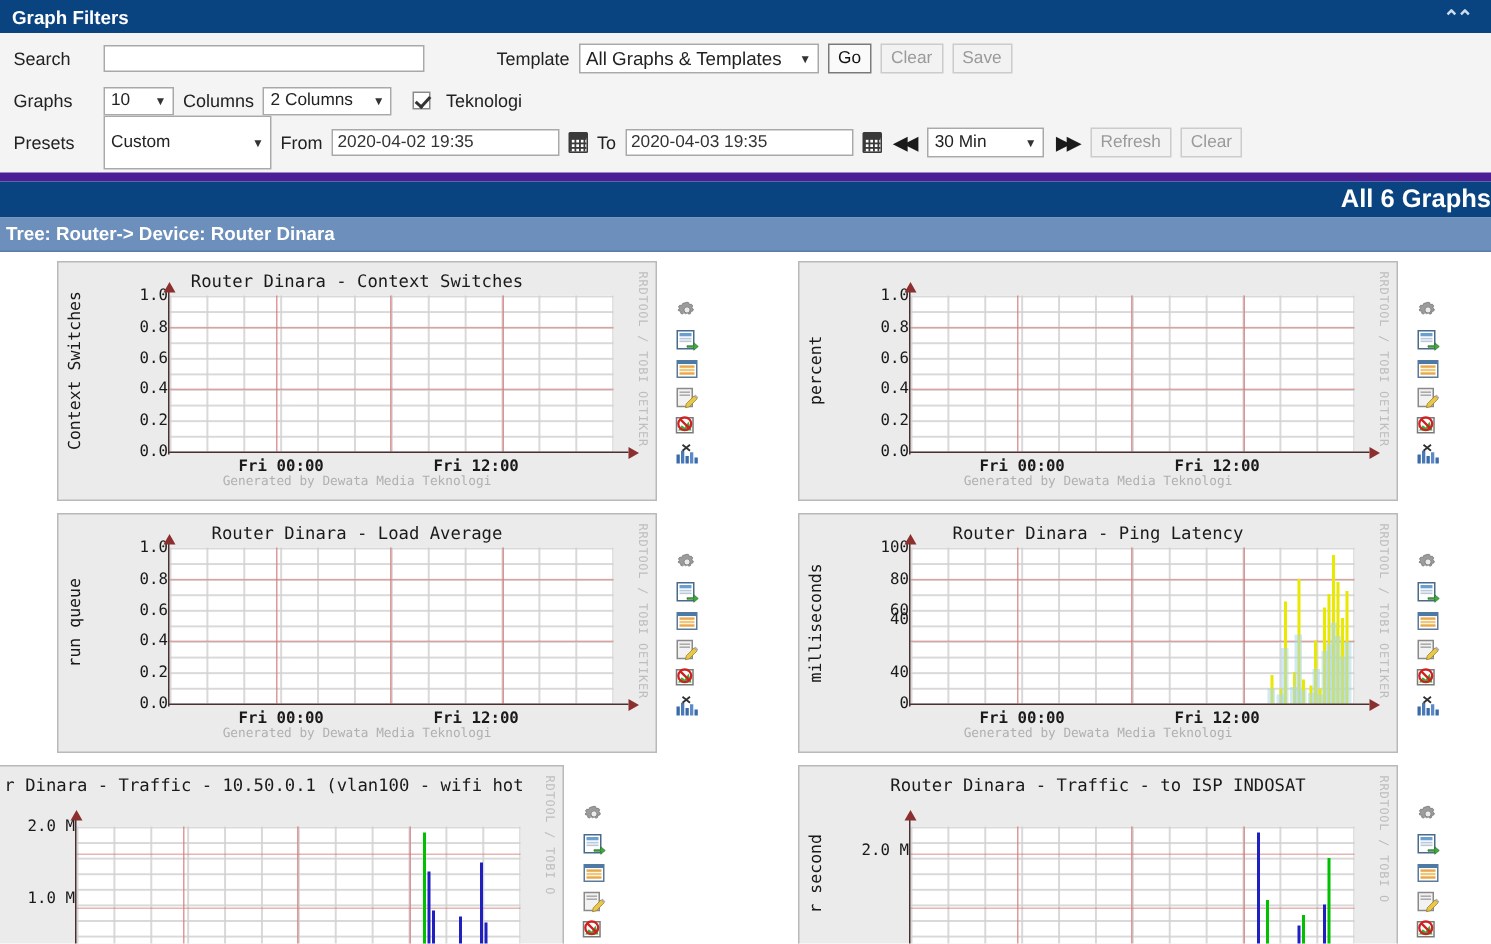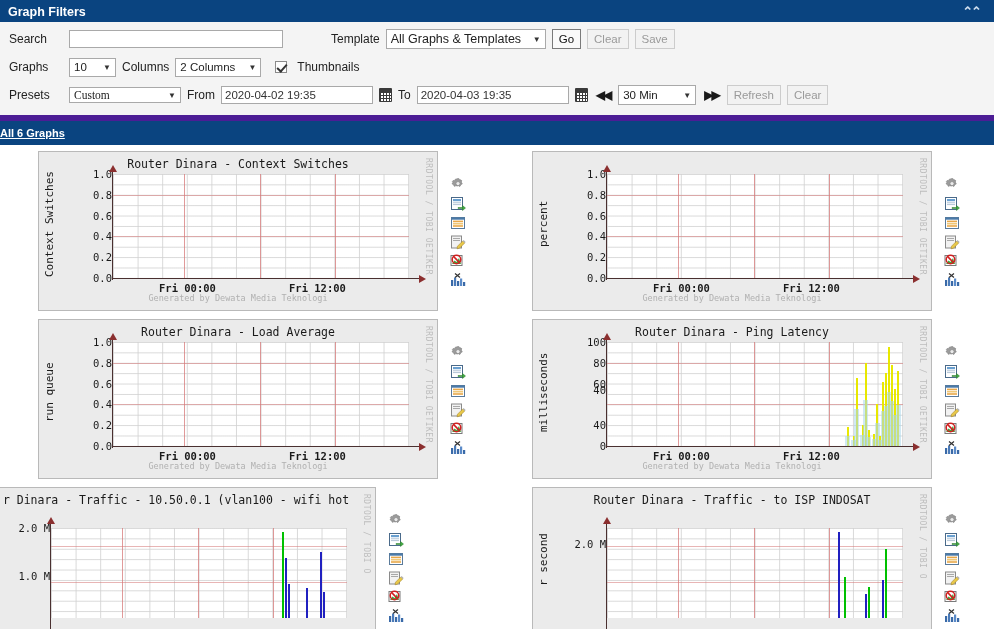--- a/index.html
+++ b/index.html
@@ -33,25 +33,24 @@
     font-size: 13px;
     font-weight: bold;
     letter-spacing: -2px;
     cursor: pointer;
     padding-right: 6px;
   }
   .bar-center {
     background: #0a4480;
     color: #ffffff;
     font-weight: bold;
-    font-size: 11px;
+    font-size: 17px;
     height: 24px;
     line-height: 24px;
-    text-align: left;
-    text-decoration: underline;
+    text-align: right;
   }
   .bar-tree {
     background: #6d8fbc;
     color: #ffffff;
     font-weight: bold;
     font-size: 12.5px;
     height: 23px;
     line-height: 23px;
     padding-left: 4px;
     border-bottom: 1px solid #5c7da8;
@@ -91,21 +90,21 @@
     justify-content: space-between;
     padding: 0 4px;
     color: #222;
     cursor: pointer;
     white-space: nowrap;
   }
   .fselect .caret { font-size: 8px; margin-left: 6px; color: #333; }
   .sel-template { min-width: 160px; height: 20px; font-size: 12.5px; }
   .sel-graphs { width: 47px; }
   .sel-columns { width: 86px; }
-  .sel-presets { width: 112px; height: 16px; font-family: Liberation Serif, serif; }
+  .sel-presets { width: 112px; height: 36px; }
   .sel-interval { width: 78px; height: 20px; }
 
   .btn {
     height: 20px;
     min-width: 24px;
     border: 1px solid #b4b4b4;
     background: #f0f0f0;
     font-size: 11.5px;
     color: #222;
     padding: 0 6px;
@@ -336,21 +335,21 @@
       <div class="fselect sel-graphs">
         <span>10</span>
         <span class="caret">▼</span>
       </div>
       <span class="flabel">Columns</span>
       <div class="fselect sel-columns">
         <span>2 Columns</span>
         <span class="caret">▼</span>
       </div>
       <span class="chk on" style="margin-left:8px"></span>
-      <span class="flabel" style="margin-left:4px">Thumbnails</span>
+      <span class="flabel" style="margin-left:4px">Teknologi</span>
     </div>
 
     <div class="frow">
       <span class="flabel" style="width:54px">Presets</span>
       <div class="fselect sel-presets">
         <span>Custom</span>
         <span class="caret">▼</span>
       </div>
       <span class="flabel">From</span>
       <input class="ftext" style="width: 152px;" type="text" value="2020-04-02 19:35">
@@ -363,20 +362,21 @@
         <span>30 Min</span>
         <span class="caret">▼</span>
       </div>
       <span class="navbtn">▶▶</span>
       <button class="btn disabled">Refresh</button>
       <button class="btn disabled">Clear</button>
     </div>
   </div>
 
   <div class="bar-center">All 6 Graphs</div>
+  <div class="bar-tree">Tree: Router-&gt; Device: Router Dinara</div>
 
   <div class="grid" id="graph-grid">
       <div class="cell">
         <div class="panel">
           <div class="g-title">Router Dinara - Context Switches</div>
           <div class="g-watermark">RRDTOOL / TOBI OETIKER</div>
           <div class="g-ylabel">Context Switches</div>
           <div class="ytick-wrap">
             <div class="ytick" style="top:22px">1.0</div>
             <div class="ytick" style="top:42.8px">0.8</div>

